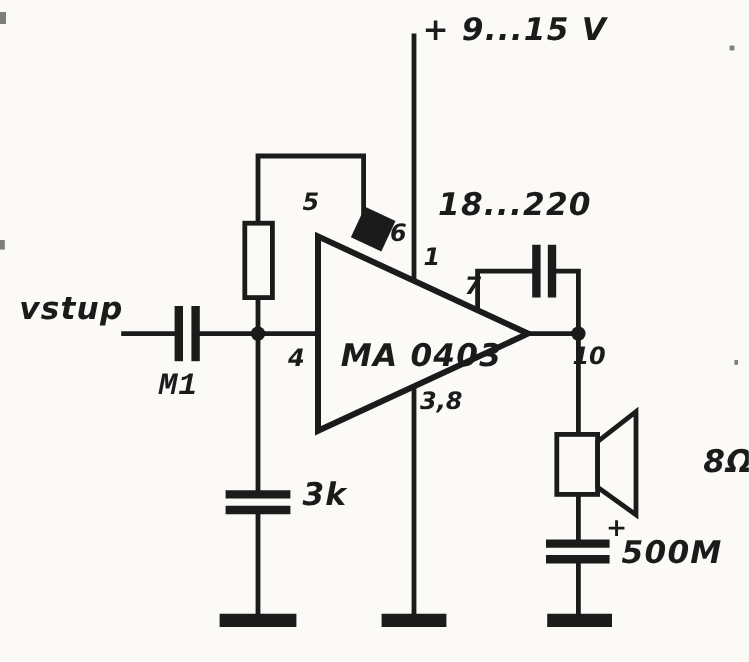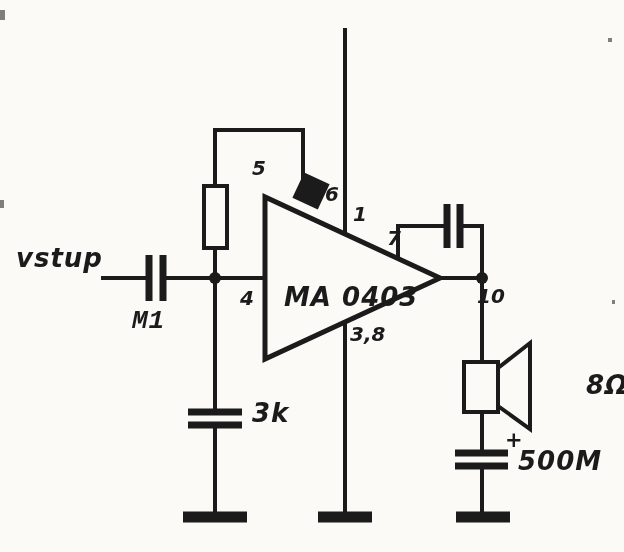--- a/index.html
+++ b/index.html
@@ -102,28 +102,30 @@
     </g>
 
     <g fill="#4a4a48" opacity="0.7">
       <rect x="0" y="10" width="5" height="10"></rect>
       <rect x="0" y="200" width="4" height="8"></rect>
       <rect x="608" y="38" width="4" height="4"></rect>
       <rect x="612" y="300" width="3" height="4"></rect>
     </g>
   </svg>
 
+  <span class="label lbl-lg" style="left:352px;top:12px;">+ 9...15 V</span>
 
   <span class="label lbl-lg" style="left:16px;top:245px;">vstup</span>
 
   <span class="label lbl-lg" style="left:132px;top:308px;font-family:Liberation Mono, monospace;">M1</span>
 
 
   <span class="label lbl-lg" style="left:284px;top:260px;margin-top:24px;">MA 0403</span>
 
+  <span class="label lbl-lg" style="left:365px;top:158px;">18...220</span>
 
   <span class="label lbl-lg" style="left:252px;top:400px;">3k</span>
 
   <span class="label lbl-lg" style="left:543px;top:372px;margin-left:43px;">8Ω</span>
 
   <span class="label lbl-lg" style="left:518px;top:448px;">500M</span>
 
   <span class="label lbl-plus" style="left:505px;top:430px;">+</span>
 
   <span class="label lbl-pin" style="left:252px;top:158px;">5</span>

